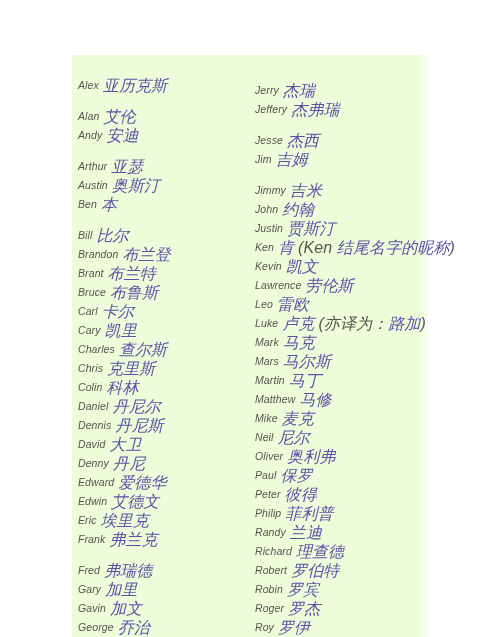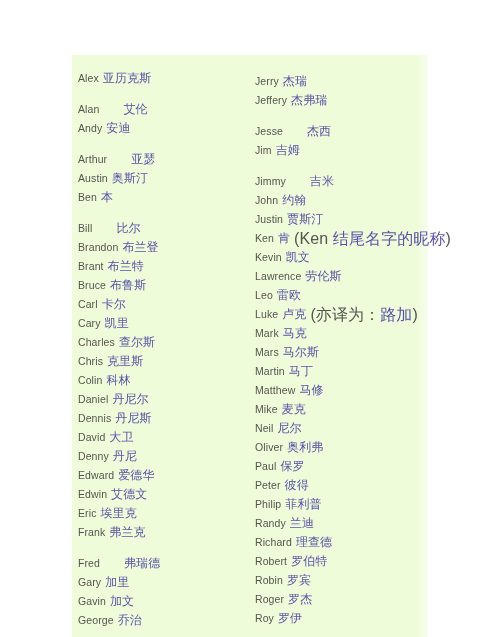--- a/index.html
+++ b/index.html
@@ -36,21 +36,22 @@
   }
 
   #columns {
     position: absolute;
     left: 72px;
     top: 55px;
     width: 356px;
     height: 582px;
     display: flex;
     flex-direction: row;
-    align-items: center;
+    align-items: flex-end;
+    font-style: italic;
   }
 
   .col {
     box-sizing: border-box;
     padding-top: 7px;
   }
   .col-left {
     width: 178px;
     padding-left: 6px;
   }
@@ -64,30 +65,29 @@
     line-height: 11px;
     height: 19px;
     color: #4a4a4a;
     white-space: nowrap;
     letter-spacing: 0.1px;
     display: flex;
     align-items: center;
   }
   .entry.gap-before {
     margin-top: 12px;
-    gap: 20px;
   }
 
   .en {
     color: #55544f;
   }
   .cn {
     color: #5b52a8;
     margin-left: 4px;
-    font-size: 12px;
+    font-size: 16px;
   }
   .note {
     color: #55544f;
     margin-left: 4px;
     font-size: 16px;
   }
   .note .cn-inline {
     color: #5b52a8;
   }
 </style>

